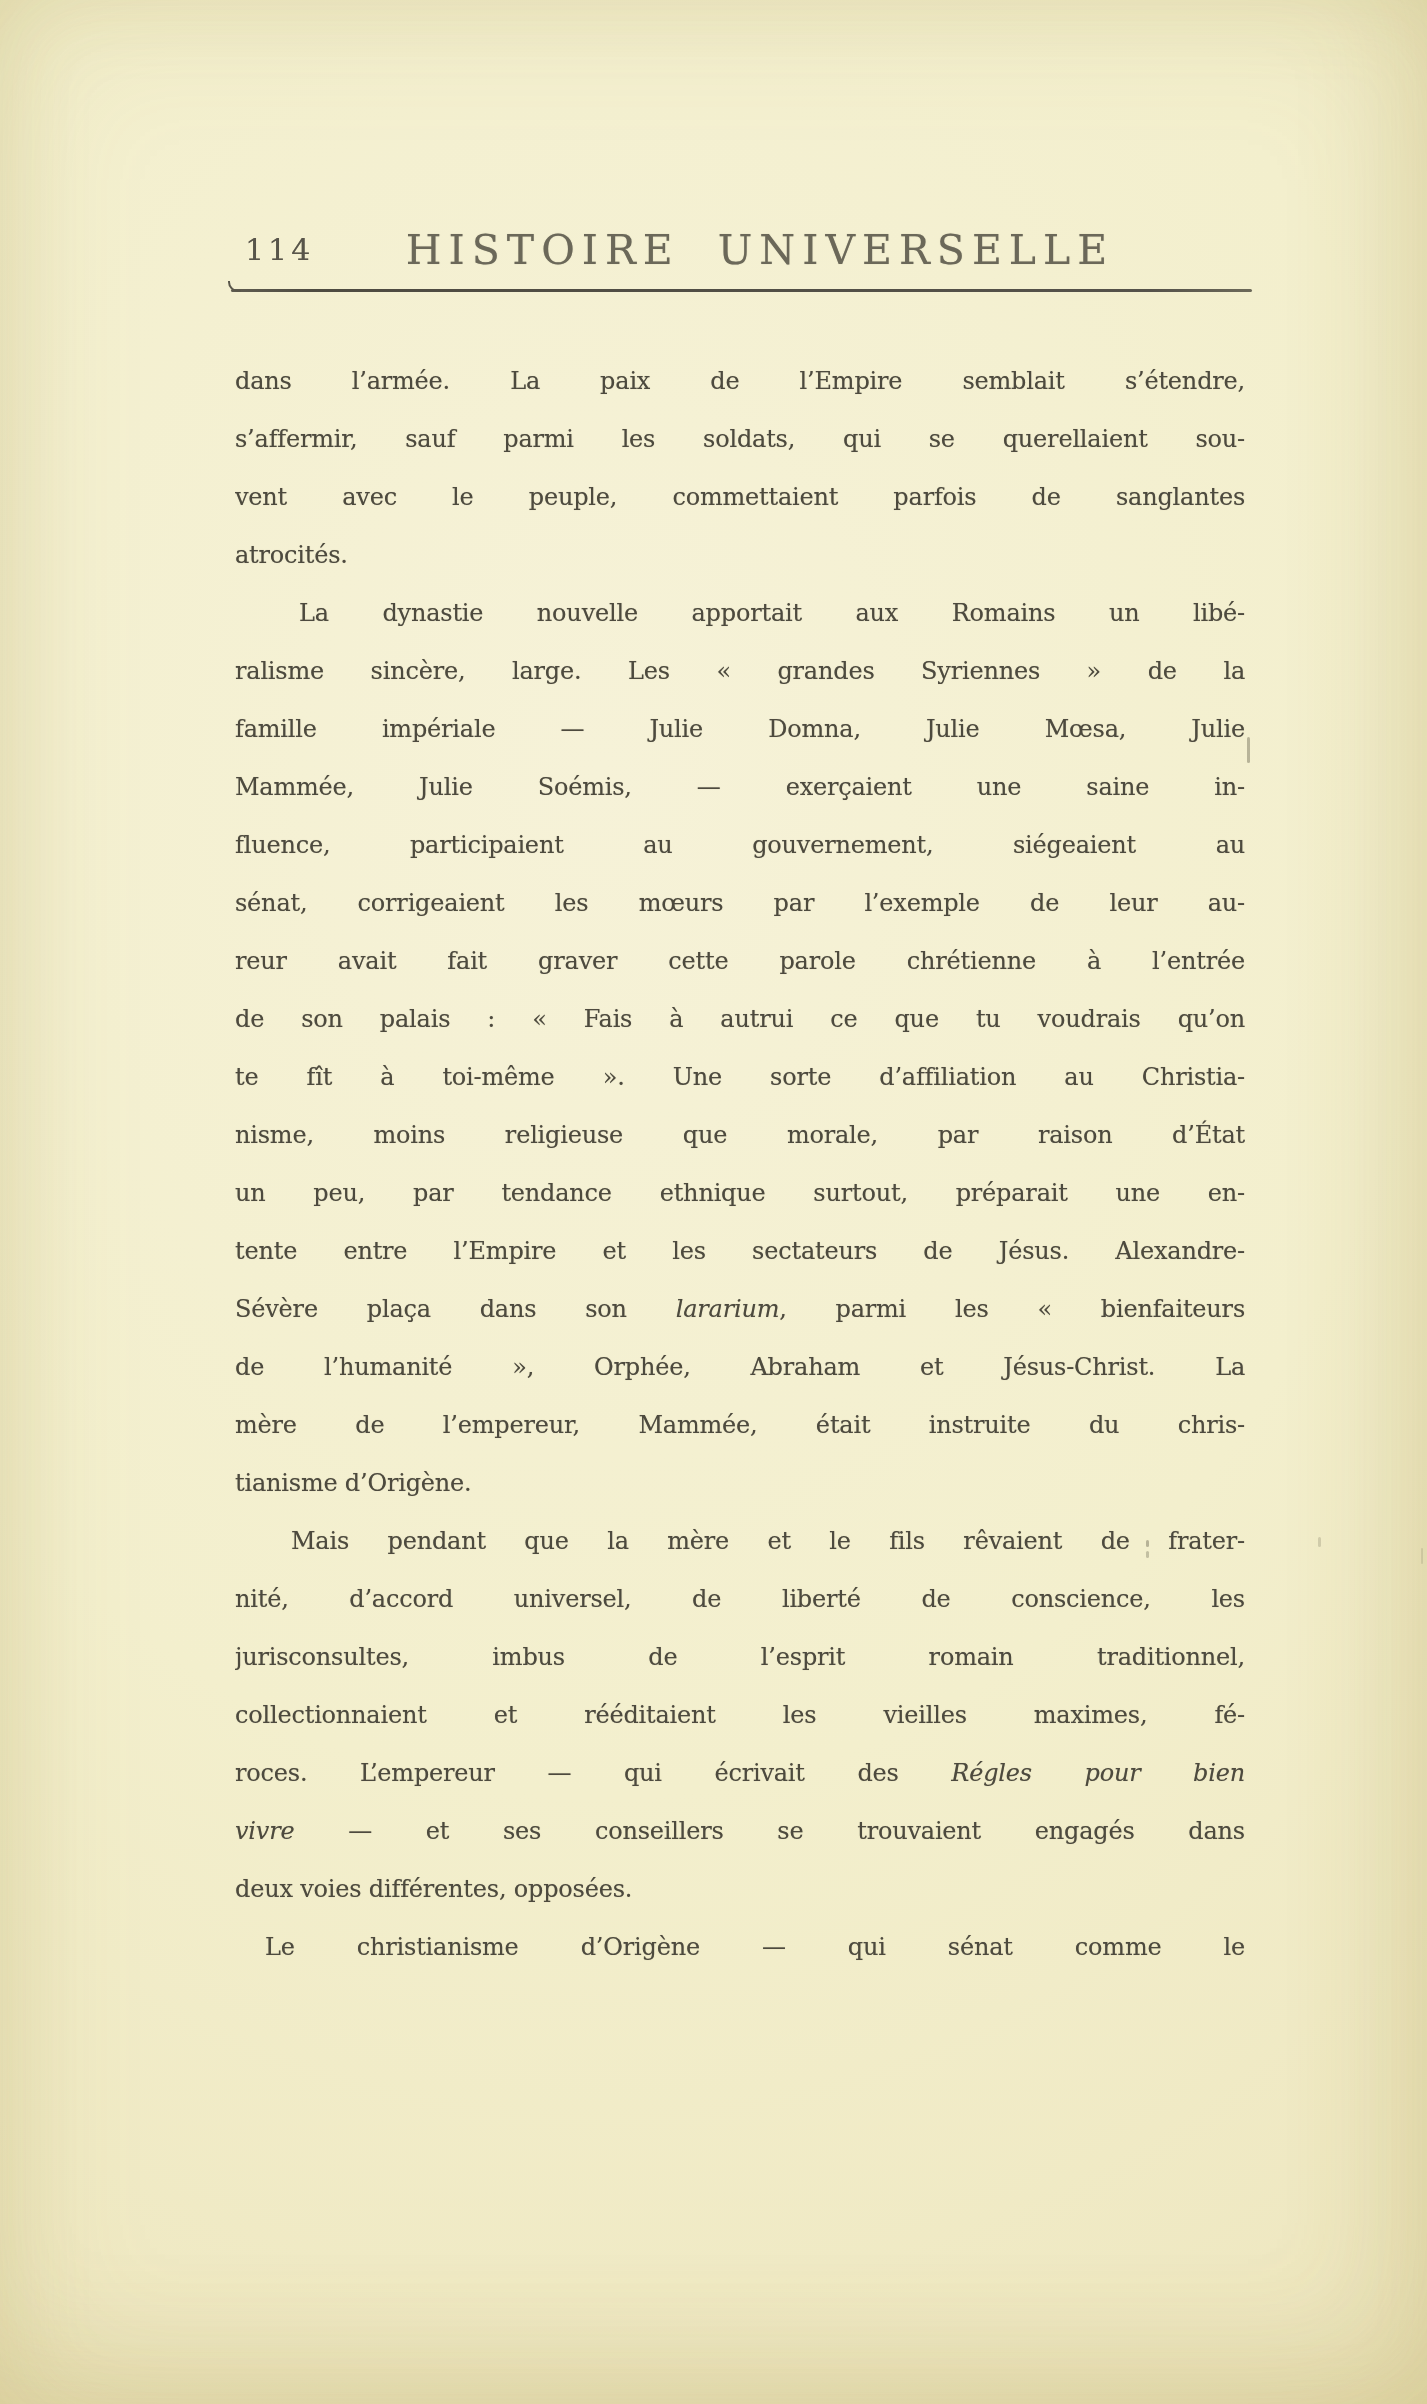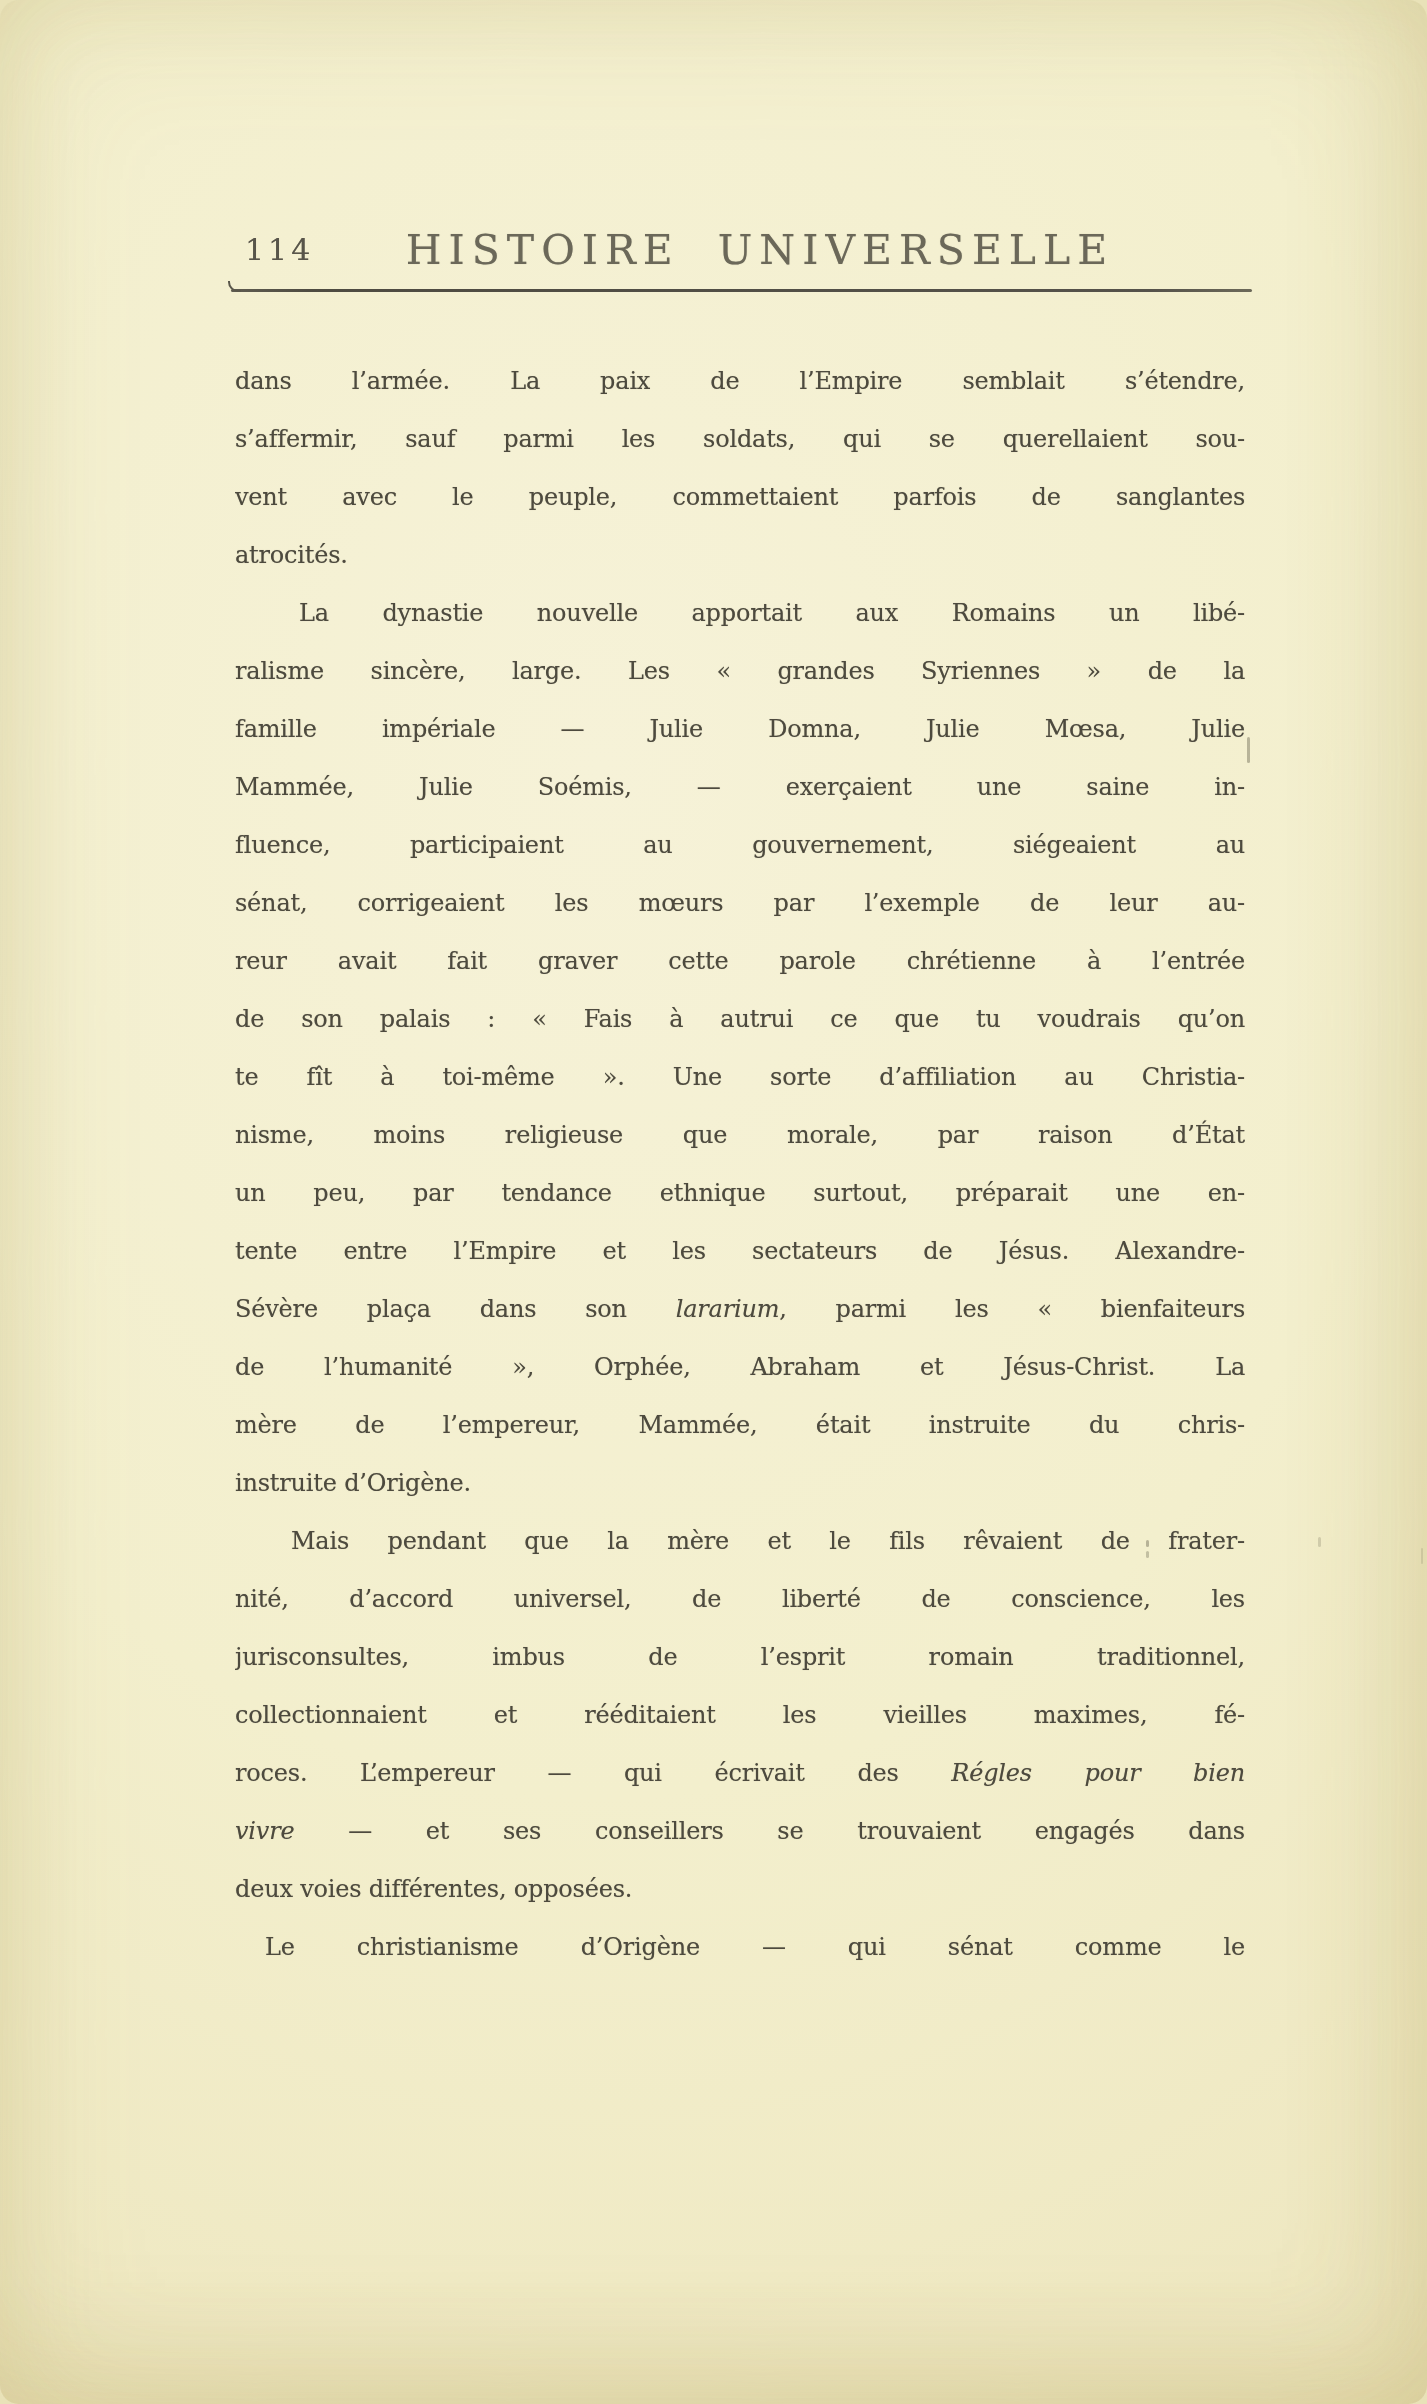--- a/index.html
+++ b/index.html
@@ -10,21 +10,20 @@
   }
   .page {
     position: relative;
     width: 1427px; height: 2404px;
     background: radial-gradient(130% 95% at 42% 32%, #f6f2d8 0%, #f3efcd 45%, #eee7c0 80%, #e7deae 100%);
     box-shadow: inset 0 0 150px rgba(170,150,70,.16),
                 inset -30px -50px 110px rgba(160,140,60,.13),
                 inset 20px 10px 80px rgba(200,185,120,.10);
     font-family: "DejaVu Serif", "Liberation Serif", serif;
     color: #4d4a3e;
-    border-radius: 19px;
   }
   .header {
     position: absolute; left: 235px; top: 222px; width: 1010px; height: 50px;
   }
   .page-num {
     position: absolute; left: 10px; top: 10px;
     font-size: 30px; letter-spacing: 4px; color: #58554a;
     text-shadow: 0 0 0.6px rgba(88,85,74,.5);
   }
   .running-title {
@@ -88,21 +87,21 @@
       <div class="line"><span>sénat, corrigeaient les mœurs par l’exemple de leur au-</span></div>
       <div class="line"><span>reur avait fait graver cette parole chrétienne à l’entrée</span></div>
       <div class="line"><span>de son palais : « Fais à autrui ce que tu voudrais qu’on</span></div>
       <div class="line"><span>te fît à toi-même ». Une sorte d’affiliation au Christia-</span></div>
       <div class="line"><span>nisme, moins religieuse que morale, par raison d’État</span></div>
       <div class="line"><span>un peu, par tendance ethnique surtout, préparait une en-</span></div>
       <div class="line"><span>tente entre l’Empire et les sectateurs de Jésus. Alexandre-</span></div>
       <div class="line"><span>Sévère plaça dans son </span><span class="it">lararium</span><span>, parmi les « bienfaiteurs</span></div>
       <div class="line"><span>de l’humanité », Orphée, Abraham et Jésus-Christ. La</span></div>
       <div class="line"><span>mère de l’empereur, Mammée, était instruite du chris-</span></div>
-      <div class="line end"><span>instruite d’Origène.</span></div>
+      <div class="line end"><span>tianisme d’Origène.</span></div>
       <div class="line" style="text-indent: 56px;"><span>Mais pendant que la mère et le fils rêvaient de frater-</span></div>
       <div class="line"><span>nité, d’accord universel, de liberté de conscience, les</span></div>
       <div class="line"><span>jurisconsultes, imbus de l’esprit romain traditionnel,</span></div>
       <div class="line"><span>collectionnaient et rééditaient les vieilles maximes, fé-</span></div>
       <div class="line"><span>roces. L’empereur — qui écrivait des </span><span class="it">Régles pour bien</span></div>
       <div class="line"><span class="it">vivre</span><span> — et ses conseillers se trouvaient engagés dans</span></div>
       <div class="line end"><span>deux voies différentes, opposées.</span></div>
       <div class="line" style="text-indent: 30px;"><span>Le christianisme d’Origène — qui sénat comme le</span></div>
     </div>
 

